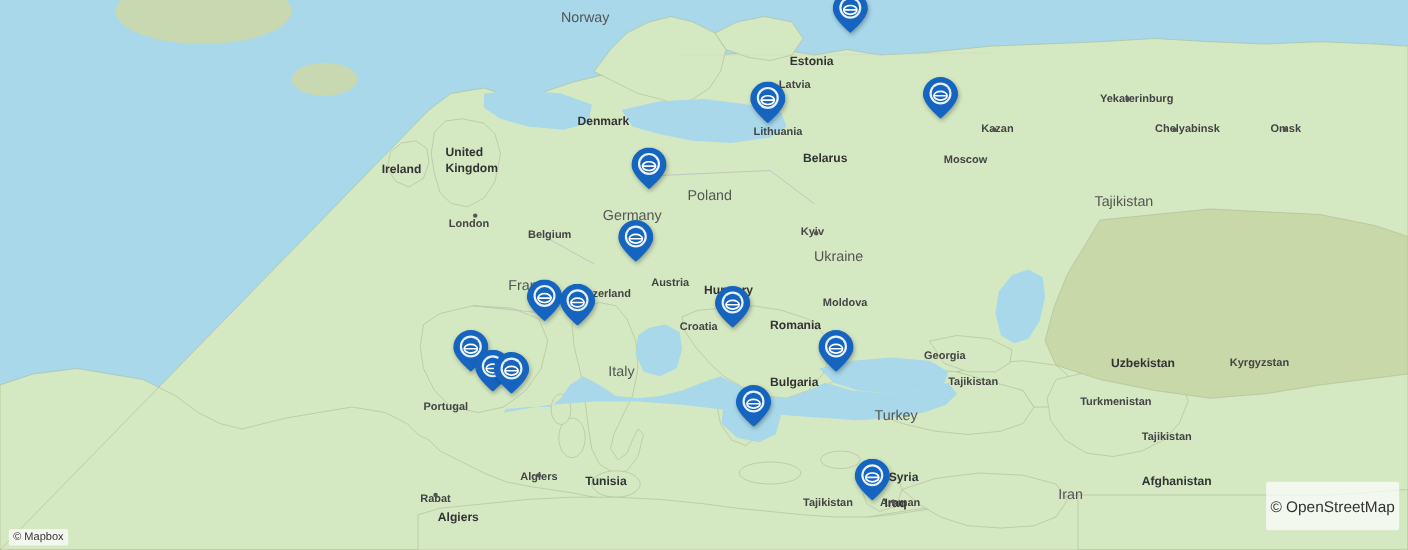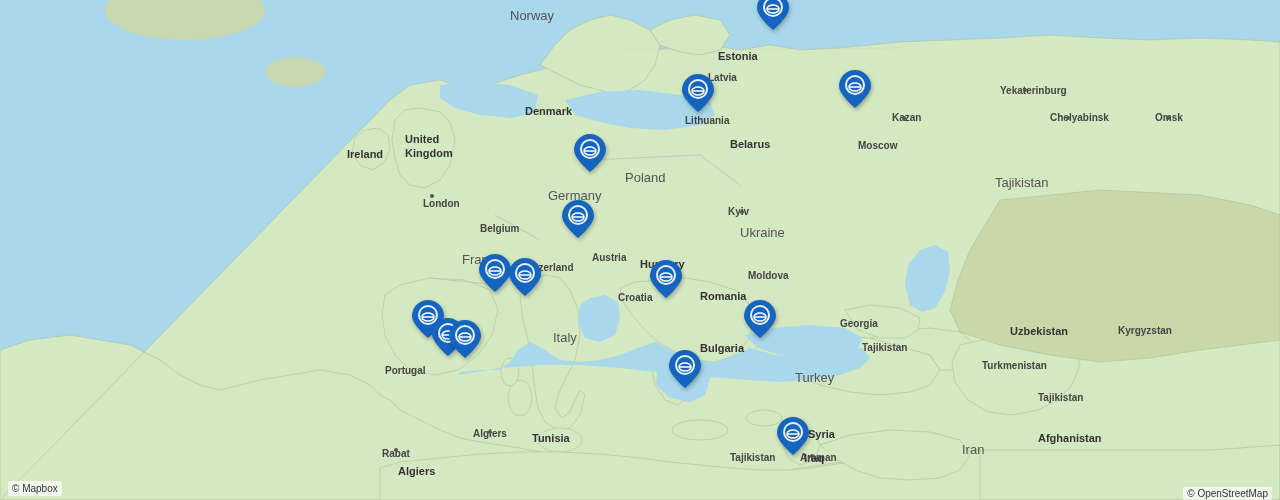--- a/index.html
+++ b/index.html
@@ -71,26 +71,26 @@
       left: 8px;
       font-size: 10px;
       color: #333;
       background: rgba(255,255,255,0.7);
       padding: 2px 4px;
       border-radius: 2px;
     }
 
     .osm-attr {
       position: absolute;
-      bottom: 0;
+      bottom: 18px;
       right: 8px;
-      font-size: 10px;
+      font-size: 14px;
       color: #333;
       background: rgba(255,255,255,0.7);
-      padding: 1px 4px;
+      padding: 14px 4px;
       border-radius: 2px;
     }
   </style>
 </head>
 <body>
 
 <div id="map-container">
 
   <svg id="map-svg" viewBox="0 0 1280 500" xmlns="http://www.w3.org/2000/svg">
 
@@ -273,21 +273,21 @@
   <div class="map-label map-label-large" style="left:510px;top:8px">Norway</div>
   <div class="map-label" style="left:718px;top:50px">Estonia</div>
   <div class="map-label map-label-small" style="left:708px;top:72px">Latvia</div>
   <div class="map-label" style="left:525px;top:105px">Denmark</div>
   <div class="map-label" style="left:347px;top:148px">Ireland</div>
   <div class="map-label" style="left:405px;top:132px;line-height:1.3">United<br>Kingdom</div>
   <div class="map-label map-label-small" style="left:685px;top:115px">Lithuania</div>
   <div class="map-label" style="left:730px;top:138px">Belarus</div>
   <div class="map-label map-label-large" style="left:548px;top:188px">Germany</div>
   <div class="map-label map-label-large" style="left:625px;top:170px">Poland</div>
-  <div class="map-label map-label-small" style="left:480px;top:223px">Belgium</div>
+  <div class="map-label map-label-small" style="left:480px;top:208px">Belgium</div>
   <div class="map-label map-label-large" style="left:462px;top:252px">France</div>
   <div class="map-label map-label-small" style="left:518px;top:262px">Switzerland</div>
   <div class="map-label map-label-small" style="left:592px;top:252px">Austria</div>
   <div class="map-label" style="left:640px;top:258px">Hungary</div>
   <div class="map-label map-label-large" style="left:740px;top:225px">Ukraine</div>
   <div class="map-label map-label-small" style="left:748px;top:270px">Moldova</div>
   <div class="map-label" style="left:700px;top:290px">Romania</div>
   <div class="map-label map-label-small" style="left:618px;top:292px">Croatia</div>
   <div class="map-label map-label-large" style="left:553px;top:330px">Italy</div>
   <div class="map-label" style="left:700px;top:342px">Bulgaria</div>
@@ -308,21 +308,21 @@
   <div class="map-label map-label-small" style="left:1038px;top:392px">Tajikistan</div>
   <div class="map-label" style="left:1038px;top:432px">Afghanistan</div>
   <div class="map-label map-label-large" style="left:962px;top:442px">Iran</div>
   <div class="map-label map-label-small" style="left:1118px;top:325px">Kyrgyzstan</div>
   <div class="map-label map-label-small" style="left:1000px;top:85px">Yekaterinburg</div>
   <div class="map-label map-label-small" style="left:892px;top:112px">Kazan</div>
   <div class="map-label map-label-small" style="left:1050px;top:112px">Chelyabinsk</div>
   <div class="map-label map-label-small" style="left:1155px;top:112px">Omsk</div>
   <div class="map-label map-label-small" style="left:728px;top:206px">Kyiv</div>
   <div class="map-label map-label-small" style="left:858px;top:140px">Moscow</div>
-  <div class="map-label map-label-small" style="left:423px;top:198px">London</div>
+  <div class="map-label map-label-small" style="left:408px;top:198px">London</div>
   <div class="map-label map-label-small" style="left:800px;top:452px">Amman</div>
 
   <div class="city-dot" style="left:432px;top:196px"></div>
   <div class="city-dot" style="left:742px;top:212px"></div>
   <div class="city-dot" style="left:1025px;top:90px"></div>
   <div class="city-dot" style="left:904px;top:118px"></div>
   <div class="city-dot" style="left:1068px;top:118px"></div>
   <div class="city-dot" style="left:1168px;top:118px"></div>
   <div class="city-dot" style="left:490px;top:432px"></div>
   <div class="city-dot" style="left:396px;top:450px"></div>

